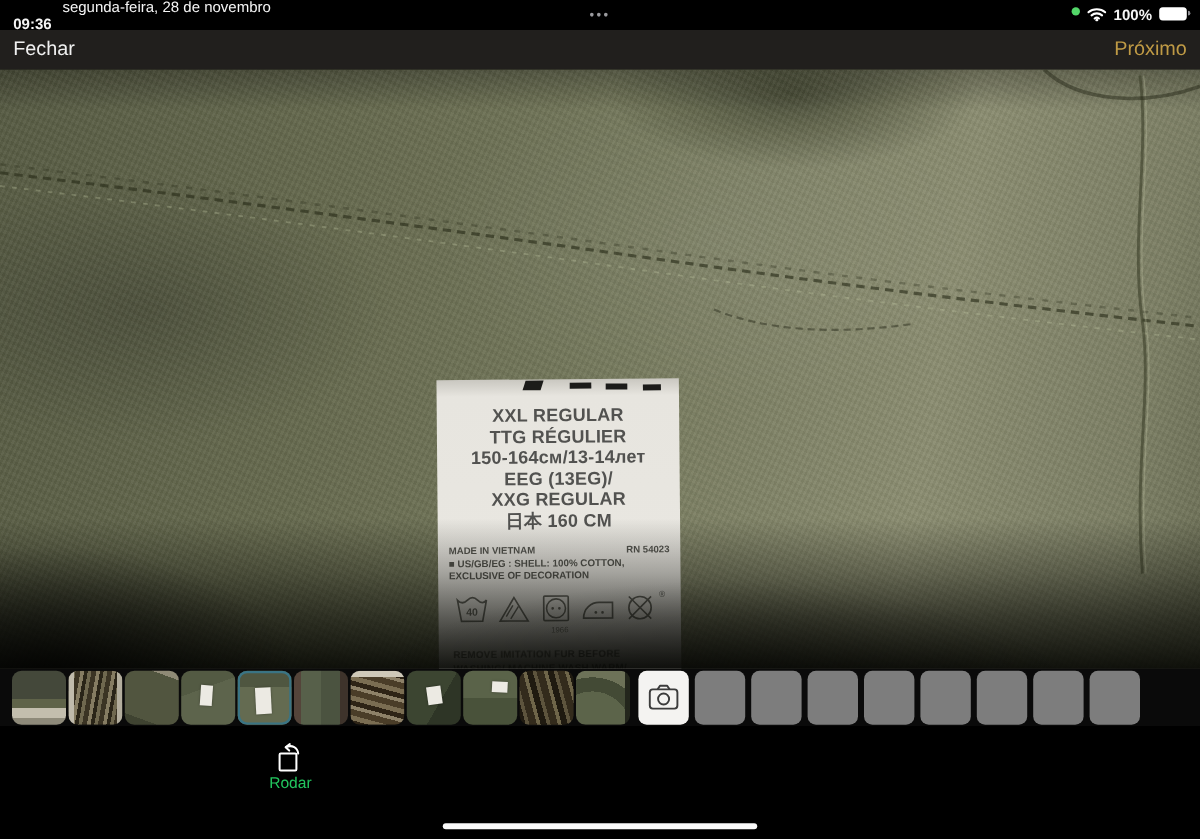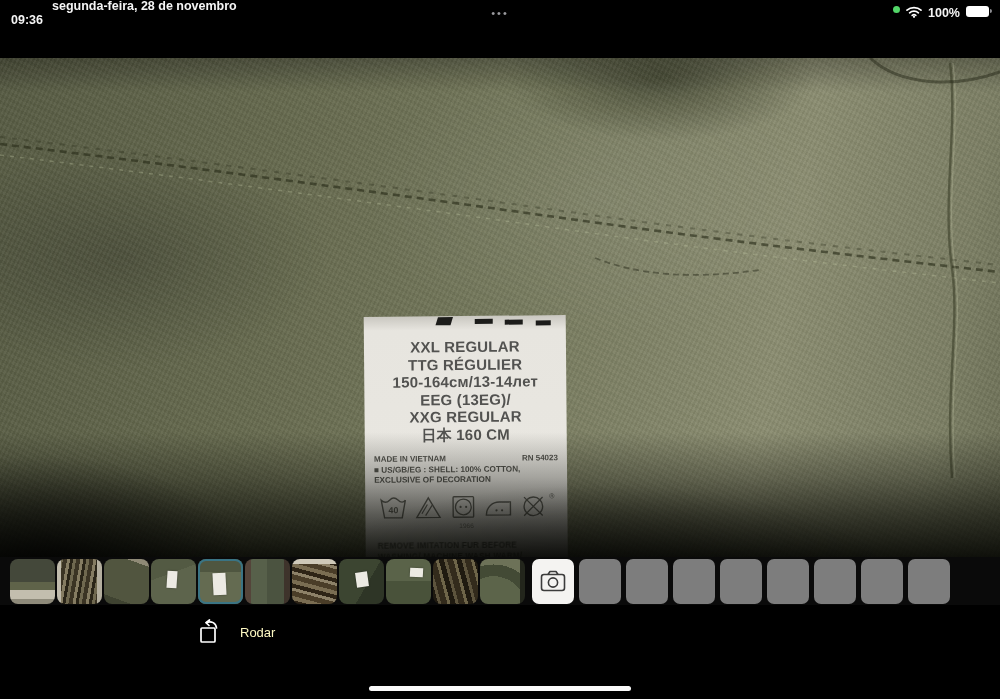--- a/index.html
+++ b/index.html
@@ -5,21 +5,21 @@
   * { margin:0; padding:0; box-sizing:border-box; }
   html,body { background:#000; }
   body { font-family:"Liberation Sans", sans-serif; }
   .screen { position:relative; width:1000px; height:699px; background:#000; overflow:hidden; margin:0 auto; }
 
   
   .status-bar { position:absolute; top:0; left:0; width:1000px; height:25px; background:#000;
     display:flex; align-items:center; justify-content:space-between; padding:0 11px; color:#f5f5f5; }
   .sb-left { display:flex; gap:9px; font-size:12.5px; }
   .sb-time { font-weight:700;margin-top:14px; }
-  .sb-date { font-weight:700; }
+  .sb-date { font-weight:400; }
   .sb-center { position:absolute; left:0; right:0; text-align:center; color:#9a9a9e; font-size:11px; letter-spacing:2px; }
   .sb-right { display:flex; align-items:flex-start; gap:6px; font-size:12.5px; font-weight:600; }
   .green-dot { width:7px; height:7px; border-radius:50%; background:#53d769; display:inline-block; }
   .battery { position:relative; width:23px; height:11px; background:#fff; border-radius:3px; }
   .battery::after { content:""; position:absolute; right:-3px; top:3.5px; width:2px; height:4px; background:#8e8e93; border-radius:0 2px 2px 0; }
 
   
   .nav-bar { position:absolute; top:25px; left:0; width:1000px; height:33px; background:#211f1d;
     display:flex; align-items:center; justify-content:space-between; padding:0 11px; }
   .nav-btn { background:none; border:none; font-family:inherit; font-size:16.5px; cursor:pointer; }
@@ -93,21 +93,21 @@
          repeating-linear-gradient(15deg,#2e2416 0 4px,#7a6d52 4px 8px,#4a3d28 8px 13px,#8d8168 13px 16px); }
   .tv8 { background:linear-gradient(120deg,#3c4531 0 60%,#2e3526 60%); }
   .tv9 { background:linear-gradient(180deg,#5a6349 0 50%,#49523a 50%); }
   .tv10 { background:repeating-linear-gradient(75deg,#1f1a10 0 5px,#5d543d 5px 8px,#332b1c 8px 14px,#6e6549 14px 17px); }
   .tv11 { background:linear-gradient(270deg,#23261c 0 10%,rgba(0,0,0,0) 10%),
           radial-gradient(circle at 30% 110%,#5c644a 0 55%,#434a35 55% 75%,#6d7258 75%); }
 
   
   .toolbar { position:absolute; top:605px; left:0; width:1000px; height:75px; background:#000; }
   .tool-btn { position:absolute; top:14px; width:90px; background:none; border:none; cursor:pointer;
-    display:flex; flex-direction:row; align-items:center; gap:17px; color:#fef9c3; font-family:inherit; font-size:13px; }
+    display:flex; flex-direction:column; align-items:center; gap:0; color:#22c55e; font-family:inherit; font-size:13px; }
   .tool-rotate { left:197px; }
   .tool-delete { left:711px; }
 
   .home-indicator { position:absolute; left:369px; top:686px; width:262px; height:5px; border-radius:2.5px; background:#fafafa; cursor:grab; }
 </style>
 </head>
 <body>
 
 <div class="screen">
 
@@ -123,20 +123,24 @@
         <path d="M1 4.2 C4.8 0.8 11.2 0.8 15 4.2" stroke="#fff" stroke-width="1.7" fill="none" stroke-linecap="round"></path>
         <path d="M3.6 6.8 C6.1 4.6 9.9 4.6 12.4 6.8" stroke="#fff" stroke-width="1.7" fill="none" stroke-linecap="round"></path>
         <path d="M6.2 9.4 C7.3 8.5 8.7 8.5 9.8 9.4" stroke="#fff" stroke-width="1.7" fill="none" stroke-linecap="round"></path>
         <circle cx="8" cy="10.8" r="1.1" fill="#fff"></circle>
       </svg>
       <span>100%</span>
       <span class="battery"></span>
     </div>
   </div>
 
+  <div class="nav-bar">
+    <button class="nav-btn nav-close">Fechar</button>
+    <button class="nav-btn nav-next">Próximo</button>
+  </div>
 
   <div class="photo-area">
     <div class="photo-texture"></div>
     <svg class="seams" width="1000" height="499" viewBox="0 0 1000 499">
       <path d="M0 86 C150 104 300 124 440 143 S700 181 1000 214" stroke="rgba(200,206,168,0.30)" stroke-width="1.5" fill="none" stroke-dasharray="4 6" transform="translate(0,11)"></path>
       <path d="M0 86 C150 104 300 124 440 143 S700 181 1000 214" stroke="rgba(40,44,24,0.62)" stroke-width="2.6" fill="none" stroke-dasharray="7 5"></path>
       <path d="M0 86 C150 104 300 124 440 143 S700 181 1000 214" stroke="rgba(40,44,24,0.32)" stroke-width="2" fill="none" stroke-dasharray="5 7" transform="translate(0,-7)"></path>
       <path d="M595 200 Q660 226 760 212" stroke="rgba(35,38,22,0.45)" stroke-width="1.8" fill="none" stroke-dasharray="6 4"></path>
       <path d="M950 5 C958 70 942 140 952 210 C960 270 945 330 952 420" stroke="rgba(58,62,40,0.6)" stroke-width="2.4" fill="none"></path>
       <path d="M953 5 C961 70 945 140 955 210 C963 270 948 330 955 420" stroke="rgba(205,210,175,0.28)" stroke-width="1.2" fill="none"></path>

